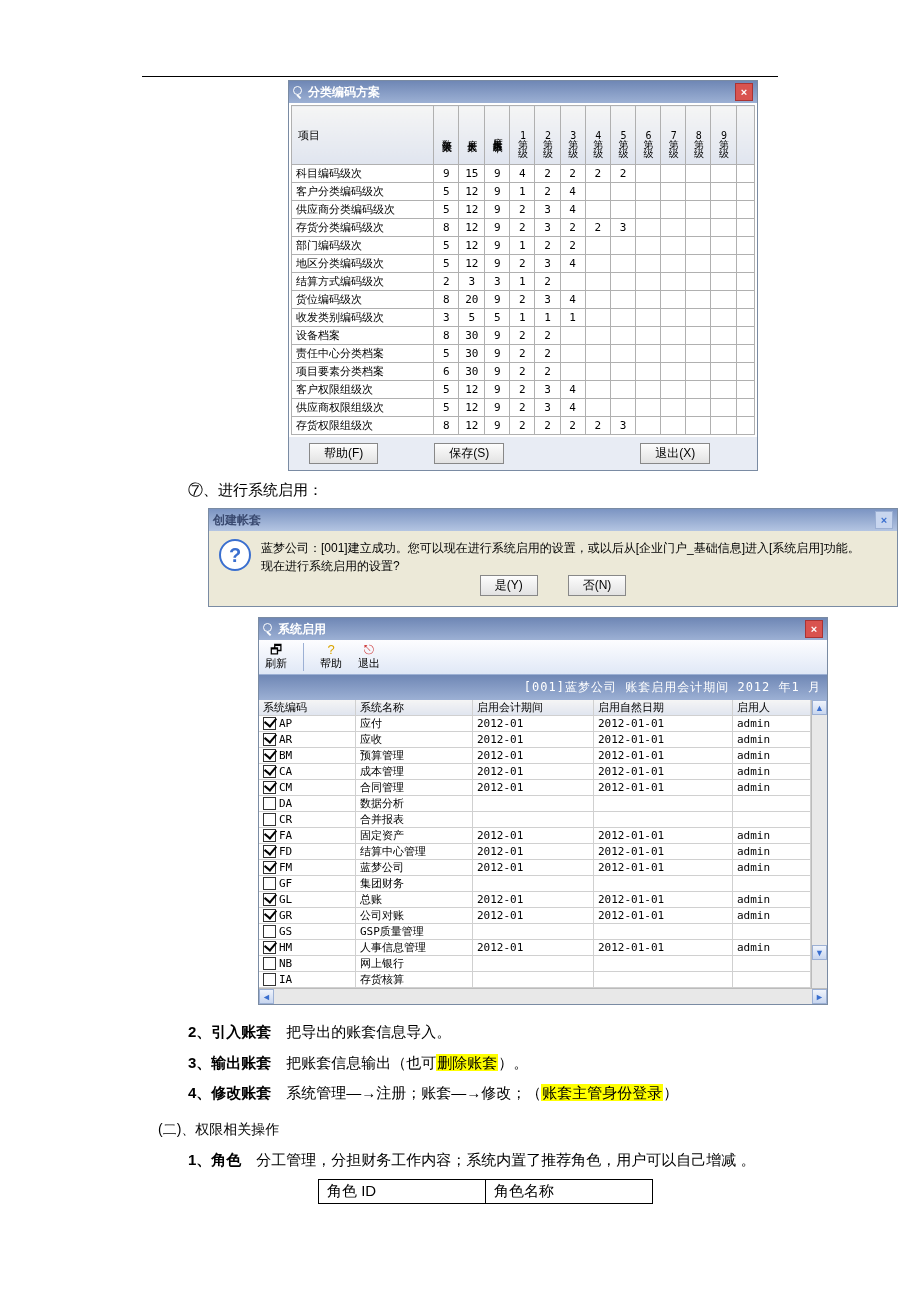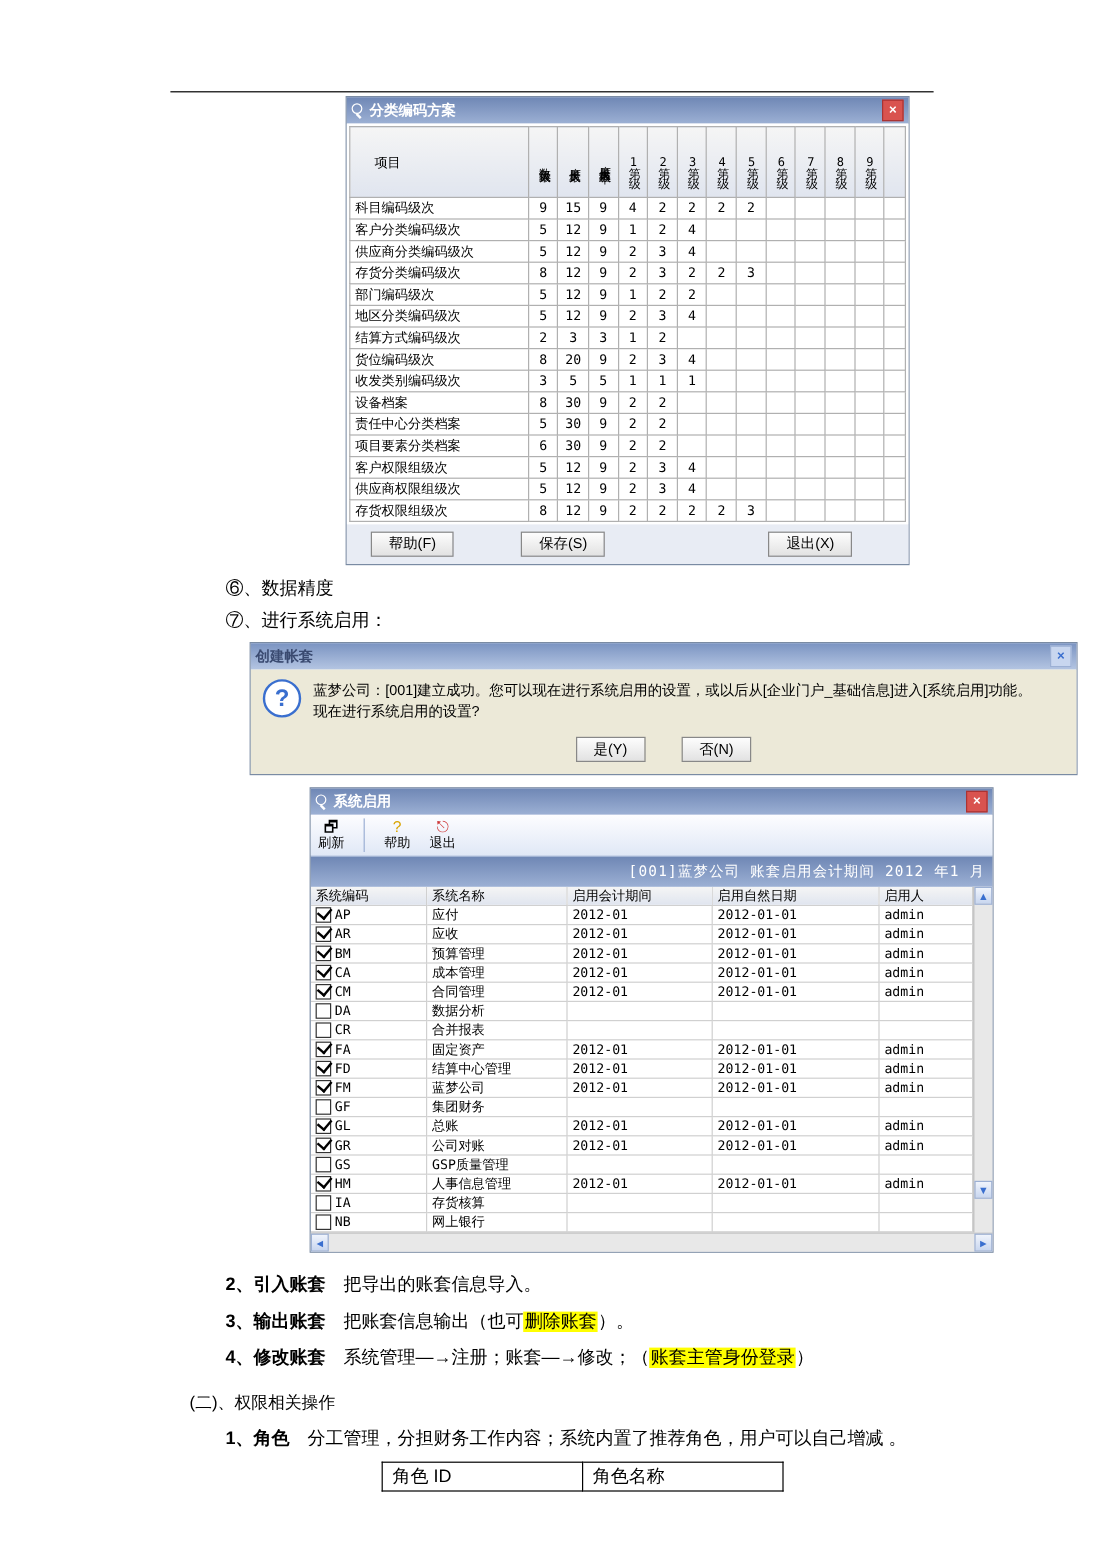--- a/index.html
+++ b/index.html
@@ -10,34 +10,34 @@
   .titlebar .t{display:flex;align-items:center;gap:3px}
   .mag{width:12px;height:12px;display:inline-block}
   .mag:before{content:"";width:7px;height:7px;border:1.5px solid #fff;border-radius:50%;display:block}
   .mag:after{content:"";width:5px;height:1.5px;background:#fff;display:block;transform:rotate(45deg) translate(3px,-2px)}
   .closebtn{background:#d9534f;color:#fff;width:16px;height:16px;display:flex;align-items:center;justify-content:center;font-weight:bold;border:1px solid #a33;font-size:11px}
   .gridwrap{background:#fff;padding:2px}
   table.grid{border-collapse:collapse;width:100%;font-size:11px}
   table.grid th,table.grid td{border:1px solid #b0b0b0;padding:1px 3px;text-align:center;font-weight:normal;font-family:"SimSun","MS Gothic",monospace}
   table.grid th{background:linear-gradient(#f5f5f5,#e0e5ef);font-size:11px}
   table.grid th.vtxt{writing-mode:vertical-rl;text-orientation:upright;width:20px;height:54px;letter-spacing:-1px;font-size:10px;padding:2px 1px}
-  table.grid th.proj{text-align:left;padding-left:20px;width:160px}
+  table.grid th.proj{text-align:left;padding-left:6px;width:160px}
   table.grid td.name{text-align:left;padding-left:4px;background:#fff}
   table.grid td{background:#fff}
   table.grid td.val{width:20px}
   .btnrow{background:#e8ecf4;padding:6px 20px;display:flex;gap:56px;justify-content:flex-start}
   .wbtn{background:linear-gradient(#fdfdfd,#e2e2e2);border:1px solid #888;padding:1px 14px;font-size:12px;font-family:inherit}
   .body-li{margin:8px 0 8px 100px;font-size:15px}
   .dlg{border:1px solid #7a8ba3;margin:6px 0 10px 120px;width:690px;box-sizing:border-box;font-size:12px}
   .dlg .titlebar{background:linear-gradient(#7b94c2,#b4c5e2);color:#3a4a70}
   .dlg-body{background:#ece9d8;padding:8px 10px 10px 10px}
   .dlg-content{display:flex;gap:10px;align-items:flex-start}
   .qicon{width:28px;height:28px;border-radius:50%;background:#fff;border:2px solid #3a6fcf;color:#3a6fcf;display:flex;align-items:center;justify-content:center;font-weight:bold;font-size:20px;flex-shrink:0}
   .dlg-text{font-size:12px;line-height:1.5}
-  .dlg-btns{display:flex;gap:30px;justify-content:center;margin-top:12px}
+  .dlg-btns{display:flex;gap:30px;justify-content:center;margin-top:0}
   .win2{border:1px solid #7a8ba3;margin:4px 4px 16px 170px;width:570px;box-sizing:border-box;font-size:11px}
   .toolbar{background:linear-gradient(#fdfdff,#e0e8f6);padding:3px 6px;border-bottom:1px solid #9cb0d4;display:flex;gap:16px;font-size:11px}
   .tool{display:flex;flex-direction:column;align-items:center;gap:0;cursor:pointer}
   .tool .ic{font-size:13px;line-height:1}
   .subhead{background:linear-gradient(#6f87b5,#9cb0d4);color:#fff;padding:4px 6px;text-align:right;font-size:12px;font-family:"SimSun",monospace;letter-spacing:1px}
   table.list{border-collapse:collapse;width:100%;font-size:11px;font-family:"SimSun","MS Gothic",monospace}
   table.list th,table.list td{border-bottom:1px solid #d0d0d0;border-right:1px solid #d0d0d0;padding:0 4px;text-align:left;white-space:nowrap;height:15px}
   table.list th{background:linear-gradient(#f5f5f5,#e0e5ef);font-weight:normal;position:relative}
   .cb{display:inline-block;width:11px;height:11px;border:1px solid #333;vertical-align:middle;margin-right:3px;position:relative}
   .cb.on:after{content:"";position:absolute;left:1px;top:-1px;width:9px;height:6px;border-left:2px solid #000;border-bottom:2px solid #000;transform:rotate(-50deg)}
@@ -330,21 +330,20 @@
           </tbody>
     </table>
   </div>
   <div class="btnrow">
     <button class="wbtn">帮助(F)</button>
     <button class="wbtn">保存(S)</button>
     <button class="wbtn" style="margin-left:80px">退出(X)</button>
   </div>
 </div>
 
-<div class="body-li">⑥、数据精度</div>
 <div class="body-li">⑦、进行系统启用：</div>
 
 <div class="dlg">
   <div class="titlebar">
     <span>创建帐套</span>
     <span class="closebtn" style="background:#c8d6ef;color:#3a6fcf;border-color:#9cb0d4">×</span>
   </div>
   <div class="dlg-body">
     <div class="dlg-content">
       <div class="qicon">?</div>
@@ -493,29 +492,29 @@
                 <td></td>
               </tr>
               <tr>
                 <td><span class="cb on"></span>HM</td>
                 <td>人事信息管理</td>
                 <td>2012-01</td>
                 <td>2012-01-01</td>
                 <td>admin</td>
               </tr>
               <tr>
+                <td><span class="cb "></span>NB</td>
+                <td>网上银行</td>
+                <td></td>
+                <td></td>
+                <td></td>
+              </tr>
+              <tr>
                 <td><span class="cb "></span>IA</td>
                 <td>存货核算</td>
-                <td></td>
-                <td></td>
-                <td></td>
-              </tr>
-              <tr>
-                <td><span class="cb "></span>NB</td>
-                <td>网上银行</td>
                 <td></td>
                 <td></td>
                 <td></td>
               </tr>
             </tbody>
       </table>
     </div>
     <div class="scrollv">
       <div class="sbtn">▲</div>
       <div style="height:230px"></div>

